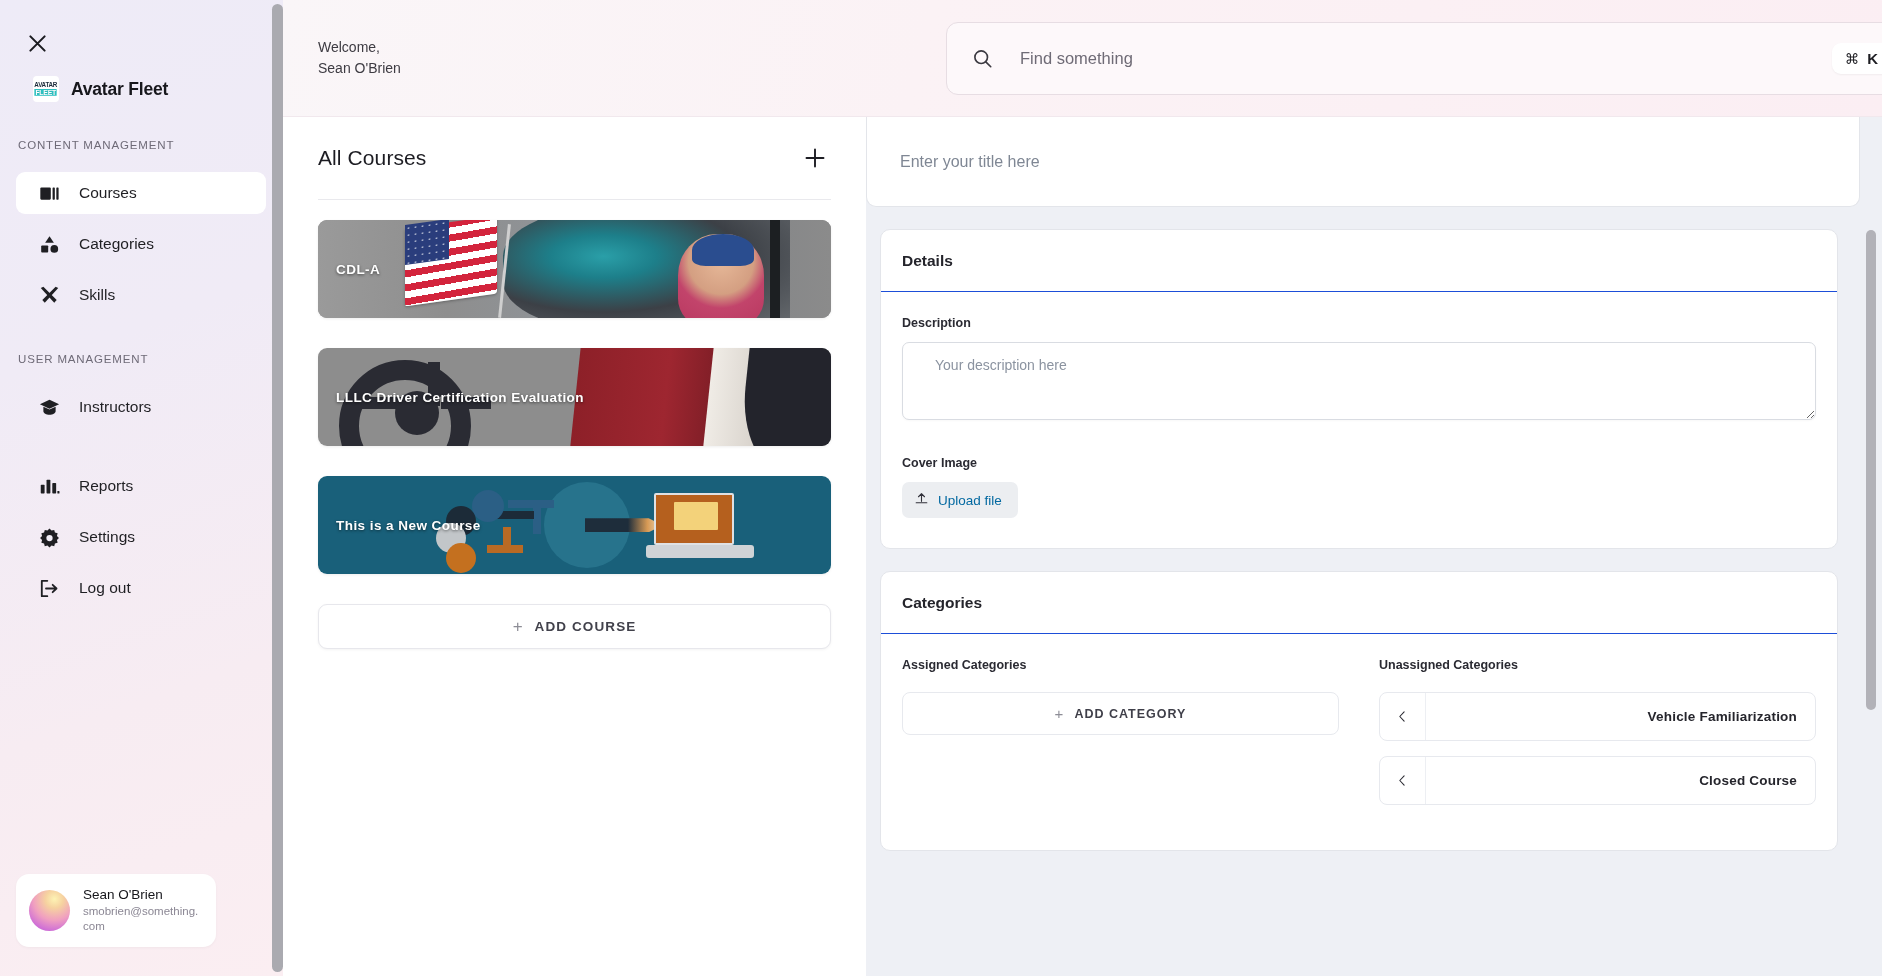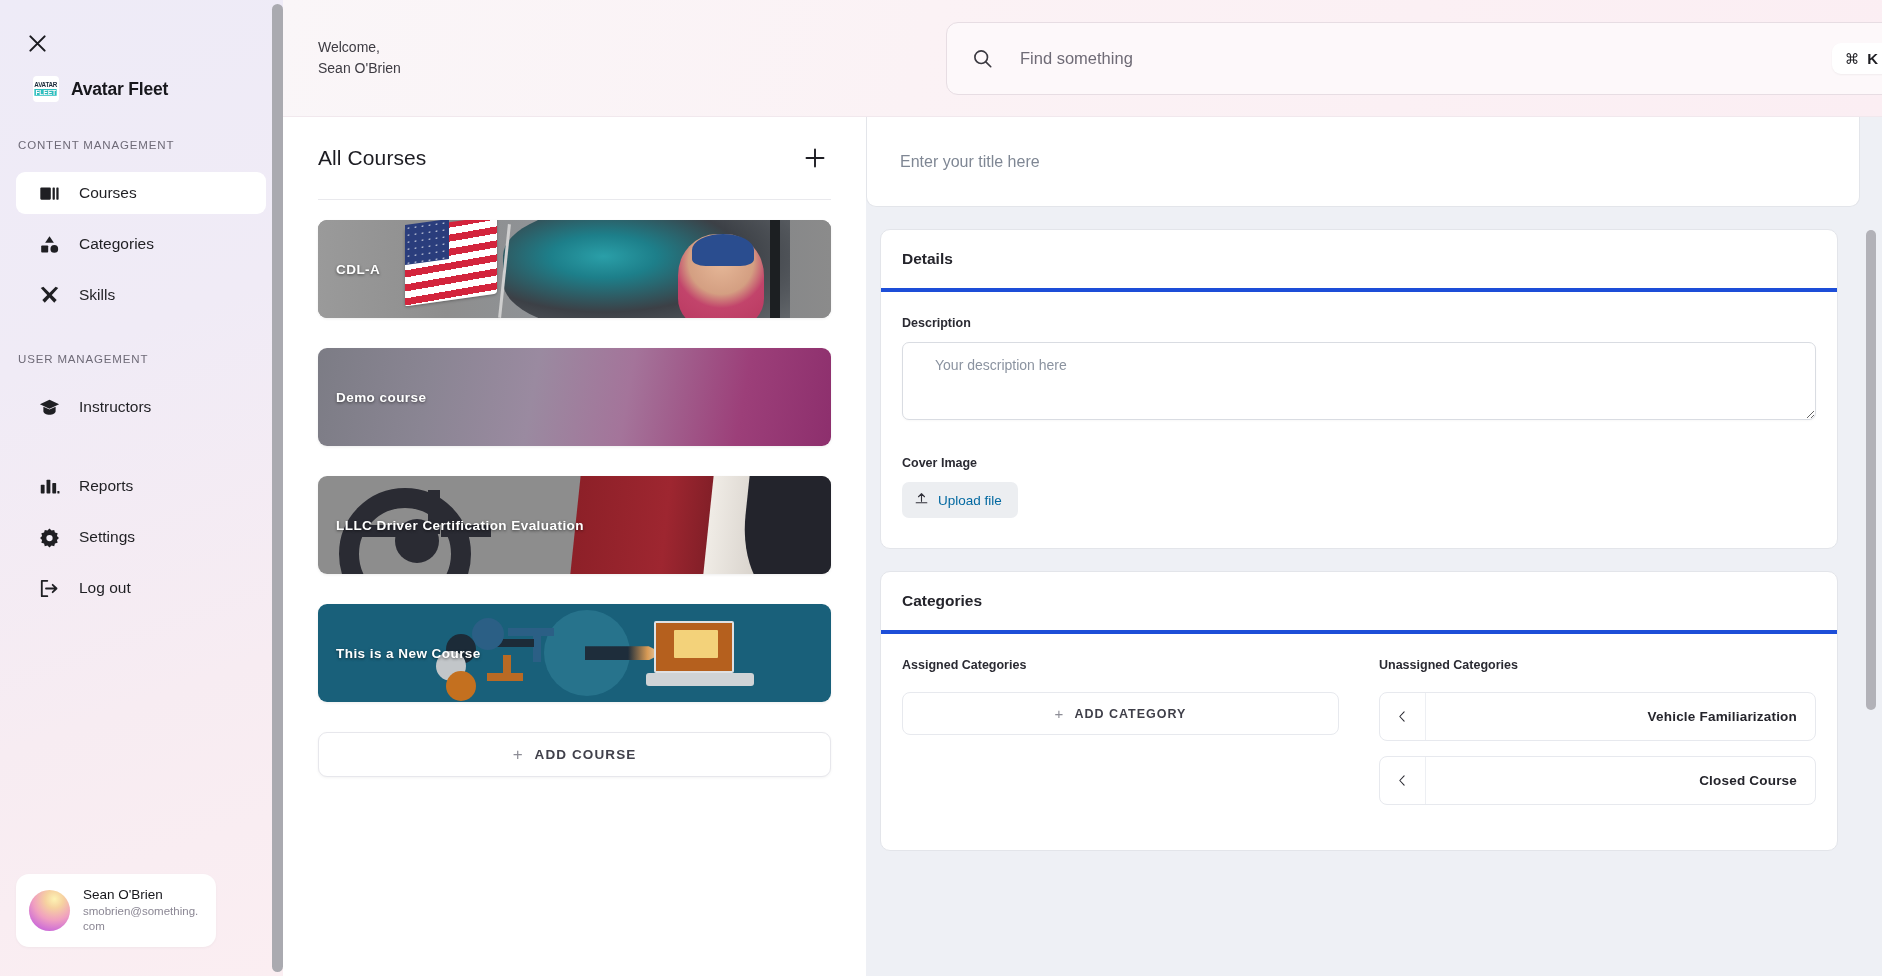--- a/index.html
+++ b/index.html
@@ -234,21 +234,21 @@
     font-family: "Liberation Sans", sans-serif; font-size: 16px; color: #2b2b33;
   }
   .title-input::placeholder { color: #7f8794; }
 
   .card {
     background: #ffffff; border: 1px solid #e3e5ea; border-radius: 10px;
     margin: 22px 22px 0 14px;
   }
   .card-head {
     height: 62px; display: flex; align-items: center; padding-left: 21px;
-    border-bottom: 4px solid #1d4ed8;
+    border-bottom: 1px solid #1d4ed8;
   }
   .card-title { font-size: 15.5px; font-weight: bold; color: #24242b; }
   .card-body { padding: 24px 21px 30px 21px; }
 
   .field-label { font-size: 12.5px; font-weight: bold; color: #2a2a32; margin-bottom: 12px; }
   .desc-box {
     width: 100%; height: 78px; border: 1px solid #d9dce2; border-radius: 7px;
     background: #ffffff; outline: none; resize: vertical; padding: 14px 32px;
     font-family: "Liberation Sans", sans-serif; font-size: 14px; color: #0f172a;
     box-shadow: 0 1px 2px rgba(0,0,0,0.03);
@@ -468,24 +468,20 @@
               <div class="person"></div>
               <div class="cap"></div>
               <div class="door"></div>
               <div class="pole"></div>
               <div class="flag"></div>
               <div class="flagunion"></div>
             </div>
             <div class="cc-label">CDL-A</div>
           </div>
 
-          <div class="course-card">
-            <div class="art-demo"></div>
-            <div class="cc-label">Demo course</div>
-          </div>
 
           <div class="course-card">
             <div class="art-lllc">
               <div class="redband"></div>
               <div class="redband2"></div>
               <div class="darkband"></div>
               <div class="wheel"></div>
               <div class="spoke1"></div>
               <div class="spoke2"></div>
               <div class="spoke3"></div>

